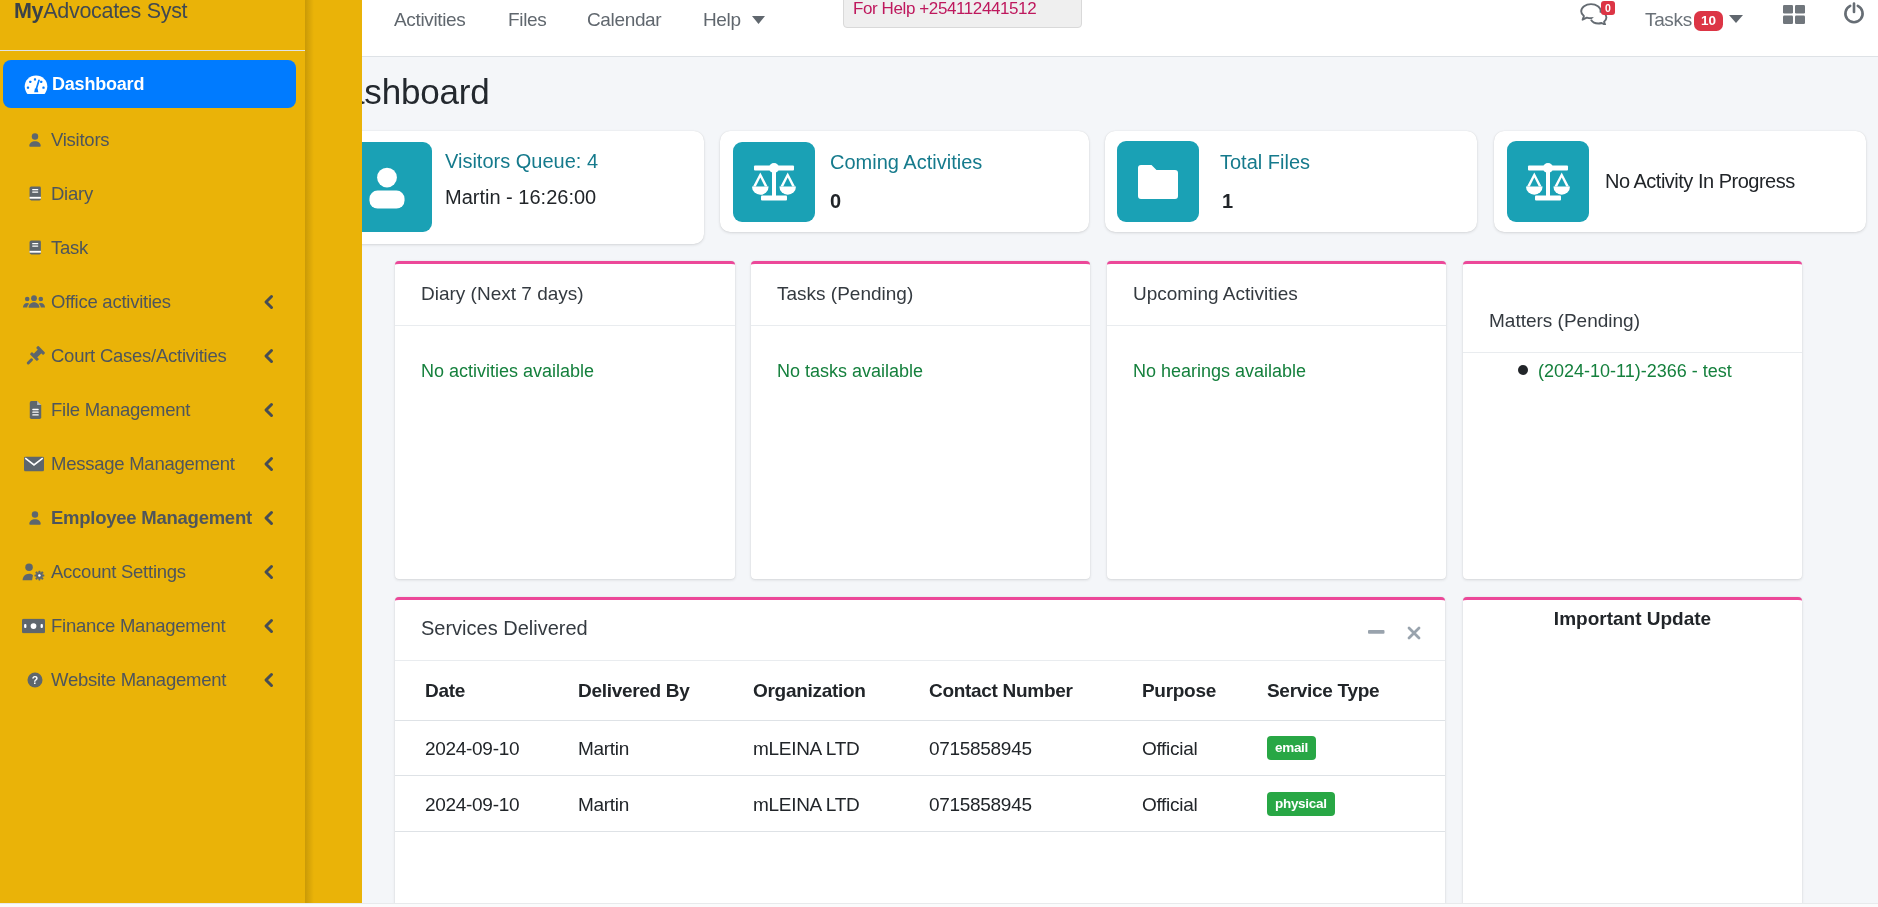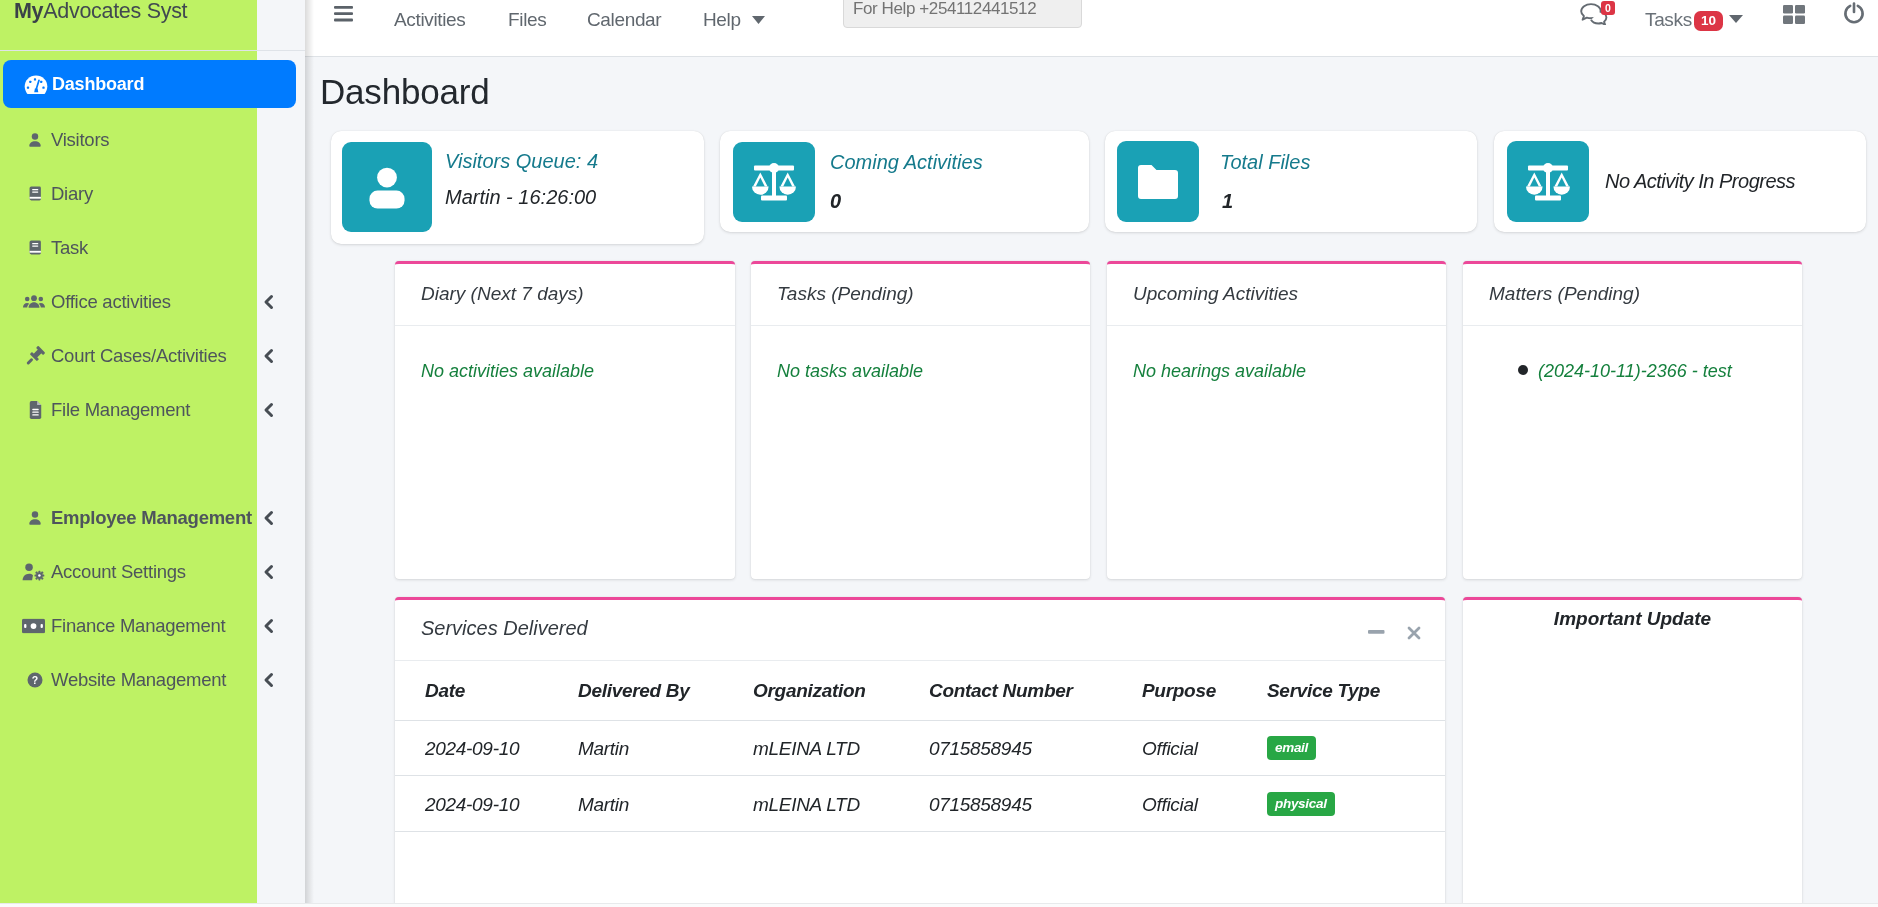--- a/index.html
+++ b/index.html
@@ -2,44 +2,44 @@
 <html><head>
 <meta charset="utf-8">
 <style>
   * { margin:0; padding:0; box-sizing:border-box; }
   html,body { width:1878px; height:907px; overflow:hidden; }
   body { font-family:"Liberation Sans", sans-serif; background:#f4f6f9; position:relative; }
   .abs { position:absolute; }
   svg { display:block; }
 
   
-  #sidebar { left:0; top:0; width:257px; height:907px; background:#bef264; z-index:5; }
+  #sidebar { left:0; top:0; width:362px; height:907px; background:#eab308; z-index:5; }
   #sideshadow { left:305px; top:0; width:9px; height:907px; z-index:6;
     background:linear-gradient(to right, rgba(0,0,0,0.14), rgba(0,0,0,0)); }
   #brand { left:14px; top:-1px; font-size:21.5px; letter-spacing:-0.3px; color:#3b4248; }
   #brand b { font-weight:700; }
   #brand span { font-weight:400; color:#414950; }
   #branddiv { left:0; top:50px; width:305px; height:1.4px; background:#dfe3e8; }
   #active { left:3px; top:60px; width:293px; height:48px; background:#007bff; border-radius:8px; }
   #active .txt { position:absolute; left:49px; top:13.5px; color:#fff; font-size:18px; letter-spacing:-0.2px; font-weight:700; }
   .sitem { left:0; width:305px; height:54px; }
   .sitem .txt { position:absolute; left:51px; top:50%; transform:translateY(-50%); font-size:18.5px; letter-spacing:-0.25px; color:#4e555c; }
   .sitem .ic { position:absolute; left:26px; top:50%; transform:translateY(-50%); }
   .sitem .chev { position:absolute; left:263px; top:50%; transform:translateY(-50%); }
 
   
   #navbar { left:305px; top:0; width:1573px; height:57px; background:#fff; border-bottom:1px solid #dee2e6; z-index:4; }
   .navlink { position:absolute; top:9px; font-size:19px; letter-spacing:-0.35px; color:#60676e; }
   #helpbox { position:absolute; left:538px; top:-17px; width:239px; height:45px; background:#efefef; border:1px solid #d9d9d9; border-radius:4px; }
-  #helptxt { position:absolute; left:548px; top:-1px; font-size:17px; letter-spacing:-0.4px; color:#737373; }
+  #helptxt { position:absolute; left:548px; top:-1px; font-size:17px; letter-spacing:-0.4px; color:#be185d; }
   .navbadge { position:absolute; background:#dc3545; color:#fff; font-weight:700; border-radius:3px; text-align:center; }
 
   
   h1 { position:absolute; left:320px; top:72px; font-size:35px; font-weight:400; color:#23282e; letter-spacing:-0.2px;}
-  .card { position:absolute; background:#fff; border-radius:10px; box-shadow:0 0 1px rgba(0,0,0,.12), 0 1px 3px rgba(0,0,0,.12);font-style:italic; }
+  .card { position:absolute; background:#fff; border-radius:10px; box-shadow:0 0 1px rgba(0,0,0,.12), 0 1px 3px rgba(0,0,0,.12); }
   .tcard { border-radius:4px; border-top:3px solid #ec4899; box-shadow:0 0 1px rgba(0,0,0,.12), 0 1px 3px rgba(0,0,0,.12); }
   .iconbox { position:absolute; background:#1aa1b5; border-radius:9px; display:flex; align-items:center; justify-content:center; }
   .ctitle { position:absolute; font-size:20px; color:#157a8c; }
   .cval { position:absolute; font-size:20px; color:#212529; }
   .chead { position:absolute; left:0; top:0; width:100%; border-bottom:1px solid #e9ecef; }
   .chead .t { position:absolute; left:26px; font-size:19px; color:#343a40; }
   .cbody { position:absolute; font-size:18px; color:#15803d; }
   .gbadge { display:inline-block; background:#28a745; color:#fff; font-weight:700; font-size:13.5px; border-radius:4px; padding:4px 8px 5px; }
 </style>
 </head>
@@ -160,20 +160,30 @@
   <div class="sitem abs" style="top:329px;">
     <svg class="ic" style="left:24px;" width="22" height="22" viewBox="0 0 24 24" fill="#5e666d">
       <g transform="rotate(45 12 12)">
         <rect x="6.5" y="1.6" width="11" height="3.4" rx="1"></rect>
         <rect x="9.2" y="4.4" width="5.6" height="7.6"></rect>
         <rect x="6.5" y="11.2" width="11" height="3.4" rx="1"></rect>
         <rect x="10.6" y="16" width="3.2" height="8.2" rx="1.6"></rect>
       </g>
     </svg>
     <div class="txt">Court Cases/Activities</div>
+    <svg class="chev" width="11" height="16" viewBox="0 0 11 16" fill="none" stroke="#474d54" stroke-width="3" stroke-linecap="round" stroke-linejoin="round">
+        <path d="M8.5 2.5L3 8l5.5 5.5"></path>
+      </svg>
+  </div>
+  <div class="sitem abs" style="top:437px;">
+    <svg class="ic" style="left:24px;" width="20" height="15" viewBox="0 0 24 18" fill="#5e666d">
+      <rect x="0" y="0" width="24" height="18" rx="2.2"></rect>
+      <path d="M1.5 2l10.5 8L22.5 2" fill="none" stroke="#fff" stroke-width="2"></path>
+    </svg>
+    <div class="txt">Message Management</div>
     <svg class="chev" width="11" height="16" viewBox="0 0 11 16" fill="none" stroke="#474d54" stroke-width="3" stroke-linecap="round" stroke-linejoin="round">
         <path d="M8.5 2.5L3 8l5.5 5.5"></path>
       </svg>
   </div>
   <div class="sitem abs" style="top:491px;font-weight:bold;">
     <svg class="ic" width="18" height="18" viewBox="0 0 24 24" fill="#5e666d">
         <circle cx="12" cy="7.4" r="4.3"></circle>
         <path d="M12 13.6c-4.3 0-7.6 2.7-7.6 6 0 .8.6 1.4 1.4 1.4h12.4c.8 0 1.4-.6 1.4-1.4 0-3.3-3.3-6-7.6-6z"></path>
       </svg>
     <div class="txt">Employee Management</div>
@@ -293,21 +303,21 @@
     </div>
   <div class="cbody" style="left:26px; top:97px;">No tasks available</div>
 </div>
 <div class="card tcard" style="left:1107px; top:261px; width:339px; height:318px;">
   <div class="chead" style="height:62px;">
       <div class="t" style="top:19px;">Upcoming Activities</div>
     </div>
   <div class="cbody" style="left:26px; top:97px;">No hearings available</div>
 </div>
 <div class="card tcard" style="left:1463px; top:261px; width:339px; height:318px;">
-  <div class="chead" style="height:62px;">
+  <div class="chead" style="height:62px;margin-top:27px;">
       <div class="t" style="top:19px;">Matters (Pending)</div>
     </div>
   <div class="cbody" style="left:75px; top:97px;">
     <span style="position:absolute; left:-20px; top:4px; width:10px; height:10px; border-radius:50%; background:#212529;"></span>
     (2024-10-11)-2366 - test
   </div>
 </div>
 
 <div class="card tcard" style="left:395px; top:597px; width:1050px; height:310px;">
   <div class="chead" style="height:61px;">

